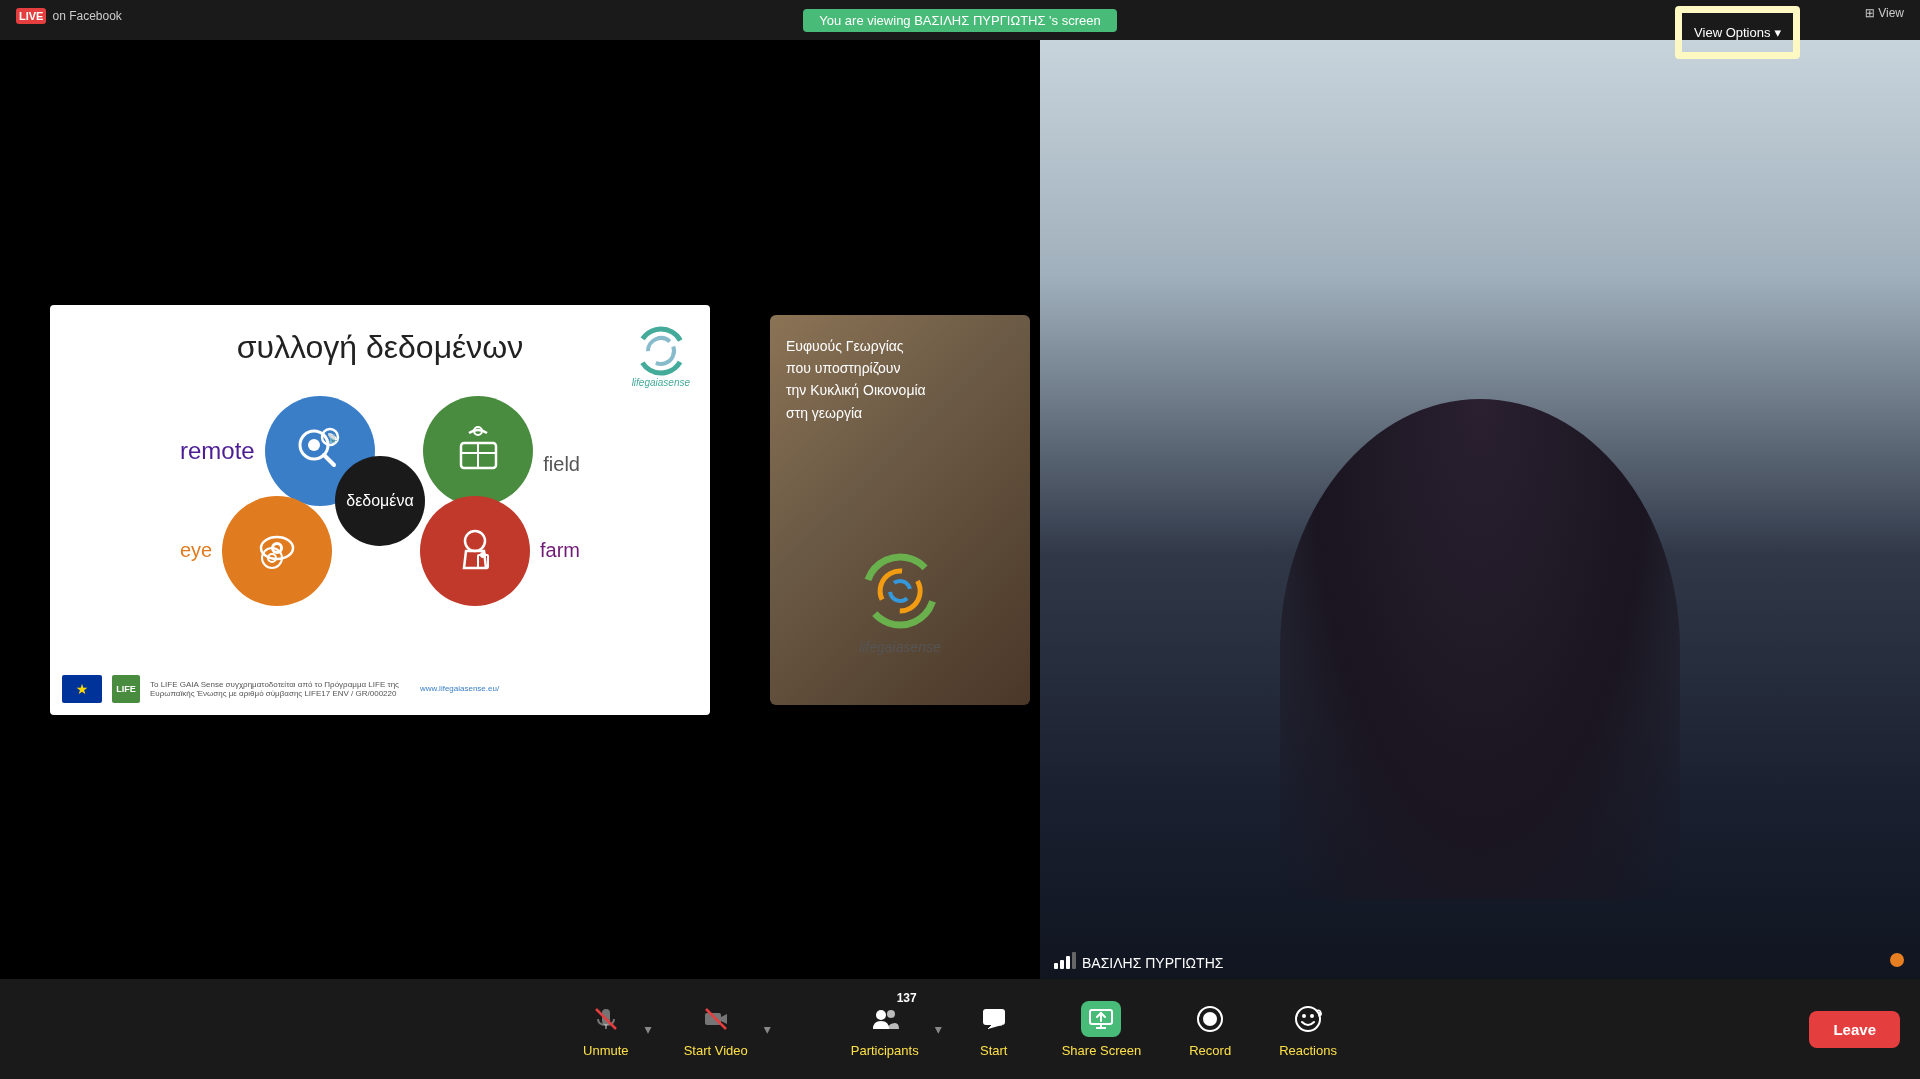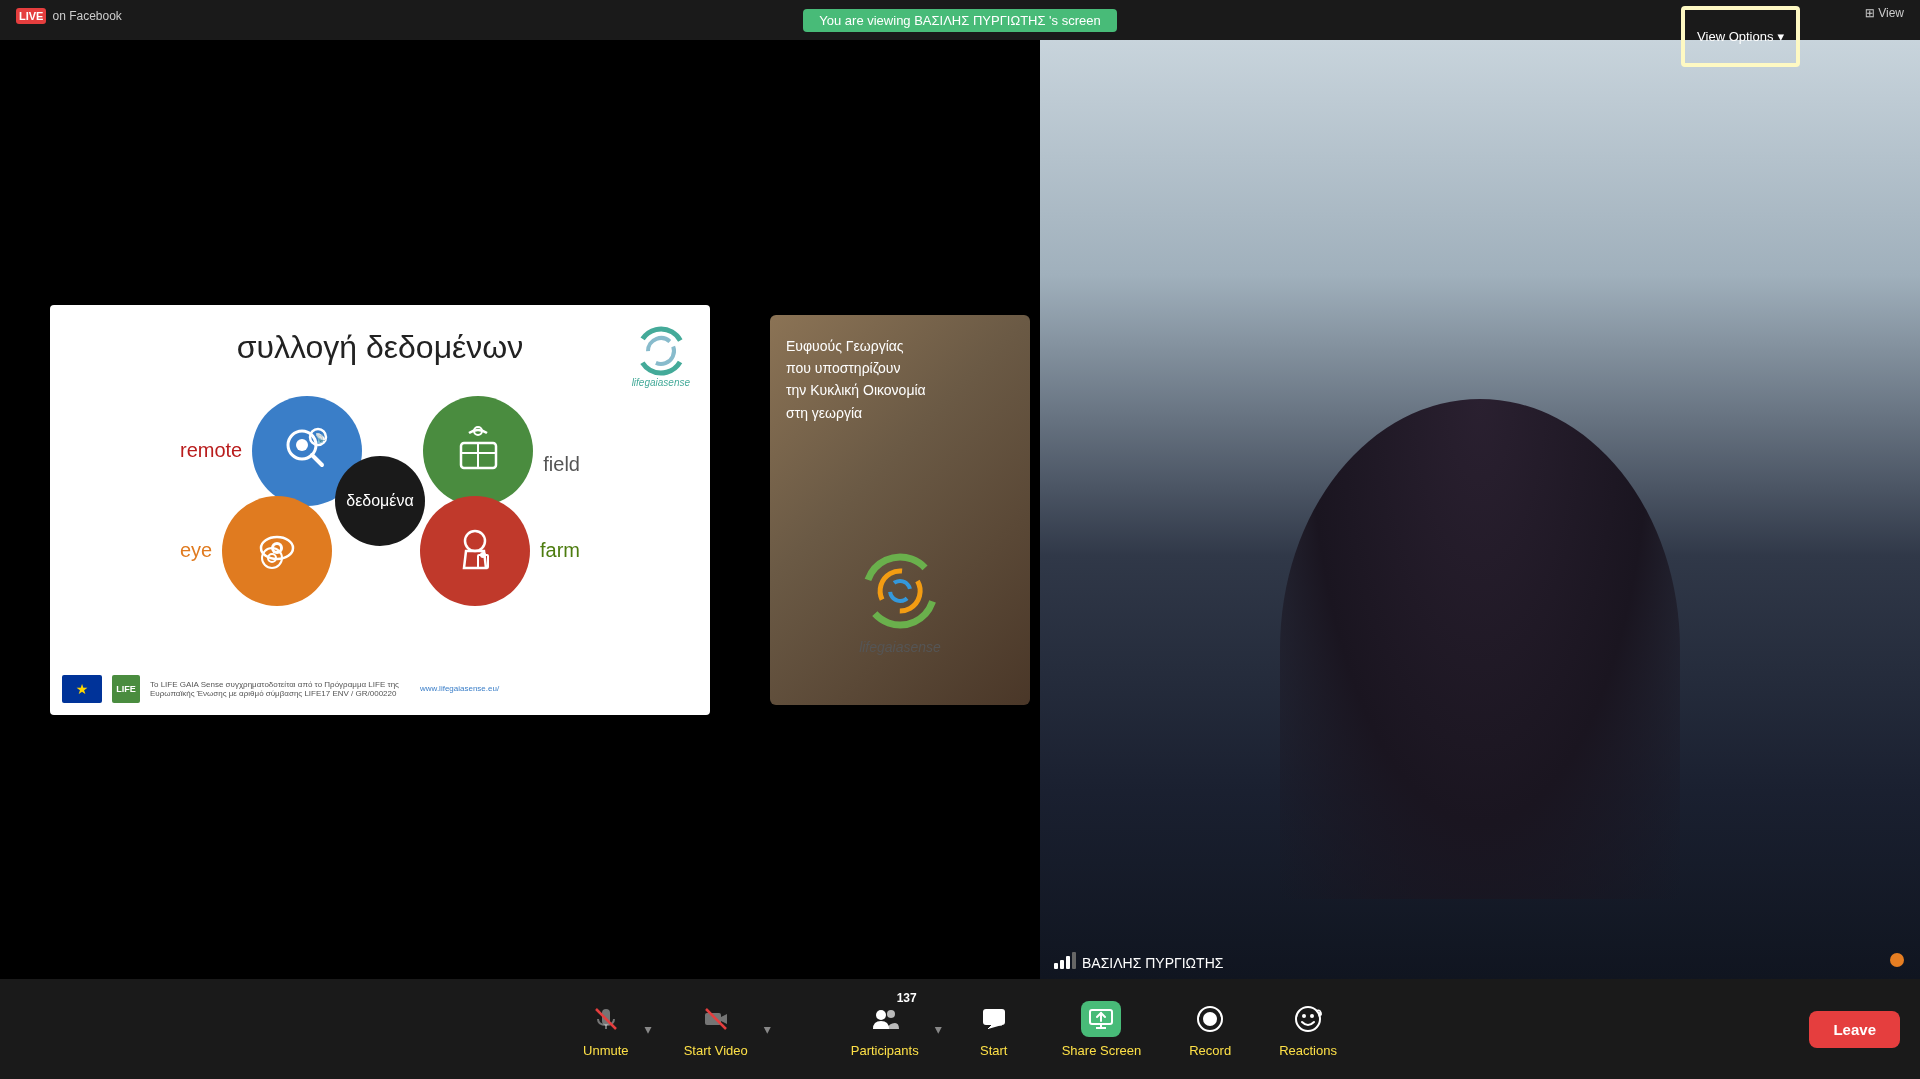--- a/index.html
+++ b/index.html
@@ -56,23 +56,23 @@
       padding: 4px 16px;
       border-radius: 4px;
       font-weight: 500;
     }
 
     #view-options-btn {
       position: absolute;
       right: 120px;
       top: 6px;
       background: transparent;
-      border: 4px solid #fef9c3;
+      border: 7px solid #fef9c3;
       color: #fff;
-      padding: 19px 12px;
+      padding: 12px 12px;
       border-radius: 4px;
       font-size: 13px;
       cursor: pointer;
       display: flex;
       align-items: center;
       gap: 4px;
     }
 
     #view-icon-top {
       position: absolute;
@@ -282,21 +282,21 @@
         <svg width="52" height="52" viewBox="0 0 52 52">
           <circle cx="26" cy="26" r="22" fill="none" stroke="#4a9" stroke-width="5" stroke-dasharray="45 25" transform="rotate(30 26 26)"></circle>
           <circle cx="26" cy="26" r="13" fill="none" stroke="#8bc" stroke-width="4" stroke-dasharray="30 15" transform="rotate(-20 26 26)"></circle>
         </svg>
         <span style="font-size:10px;color:#4a9;font-style:italic;">lifegaiasense</span>
       </div>
 
       <div style="position:relative; width:440px; height:230px; margin: 0 auto;">
 
         <div style="position:absolute; top:10px; left:20px; display:flex; align-items:center; gap:10px;">
-          <span style="font-size:20px;color:#b91c1c;">remote</span>
+          <span style="font-size:24px;color:#4c1d95;">remote</span>
           <div class="circle-icon circle-blue">
             <svg width="55" height="55" viewBox="0 0 55 55">
               <circle cx="22" cy="22" r="14" fill="none" stroke="white" stroke-width="3"></circle>
               <circle cx="22" cy="22" r="6" fill="white"></circle>
               <line x1="32" y1="32" x2="42" y2="42" stroke="white" stroke-width="4" stroke-linecap="round"></line>
               <circle cx="38" cy="14" r="8" fill="none" stroke="white" stroke-width="2.5"></circle>
               <text x="35" y="18" fill="white" font-size="9">📡</text>
             </svg>
           </div>
         </div>
@@ -325,21 +325,21 @@
               <ellipse cx="27" cy="25" rx="16" ry="11" fill="none" stroke="white" stroke-width="2.5"></ellipse>
               <circle cx="27" cy="25" r="6" fill="white"></circle>
               <circle cx="27" cy="25" r="3" fill="#e07b20"></circle>
               <circle cx="22" cy="35" r="10" fill="none" stroke="white" stroke-width="2"></circle>
               <circle cx="22" cy="35" r="4" fill="none" stroke="white" stroke-width="2"></circle>
             </svg>
           </div>
         </div>
 
         <div style="position:absolute; bottom:10px; right:20px; display:flex; flex-direction:row-reverse; align-items:center; gap:10px;">
-          <span style="font-size:20px;color:#4d7c0f;">farm</span>
+          <span style="font-size:20px;color:#701a75;">farm</span>
           <div class="circle-icon circle-red">
             <svg width="55" height="55" viewBox="0 0 55 55">
               <circle cx="27" cy="18" r="10" fill="none" stroke="white" stroke-width="2.5"></circle>
               <path d="M18 28 L36 28 L38 45 L16 45 Z" fill="none" stroke="white" stroke-width="2.5"></path>
               <rect x="30" y="32" width="10" height="13" rx="1" fill="none" stroke="white" stroke-width="2"></rect>
               <circle cx="35" cy="32" r="3" fill="white"></circle>
             </svg>
           </div>
         </div>
 

